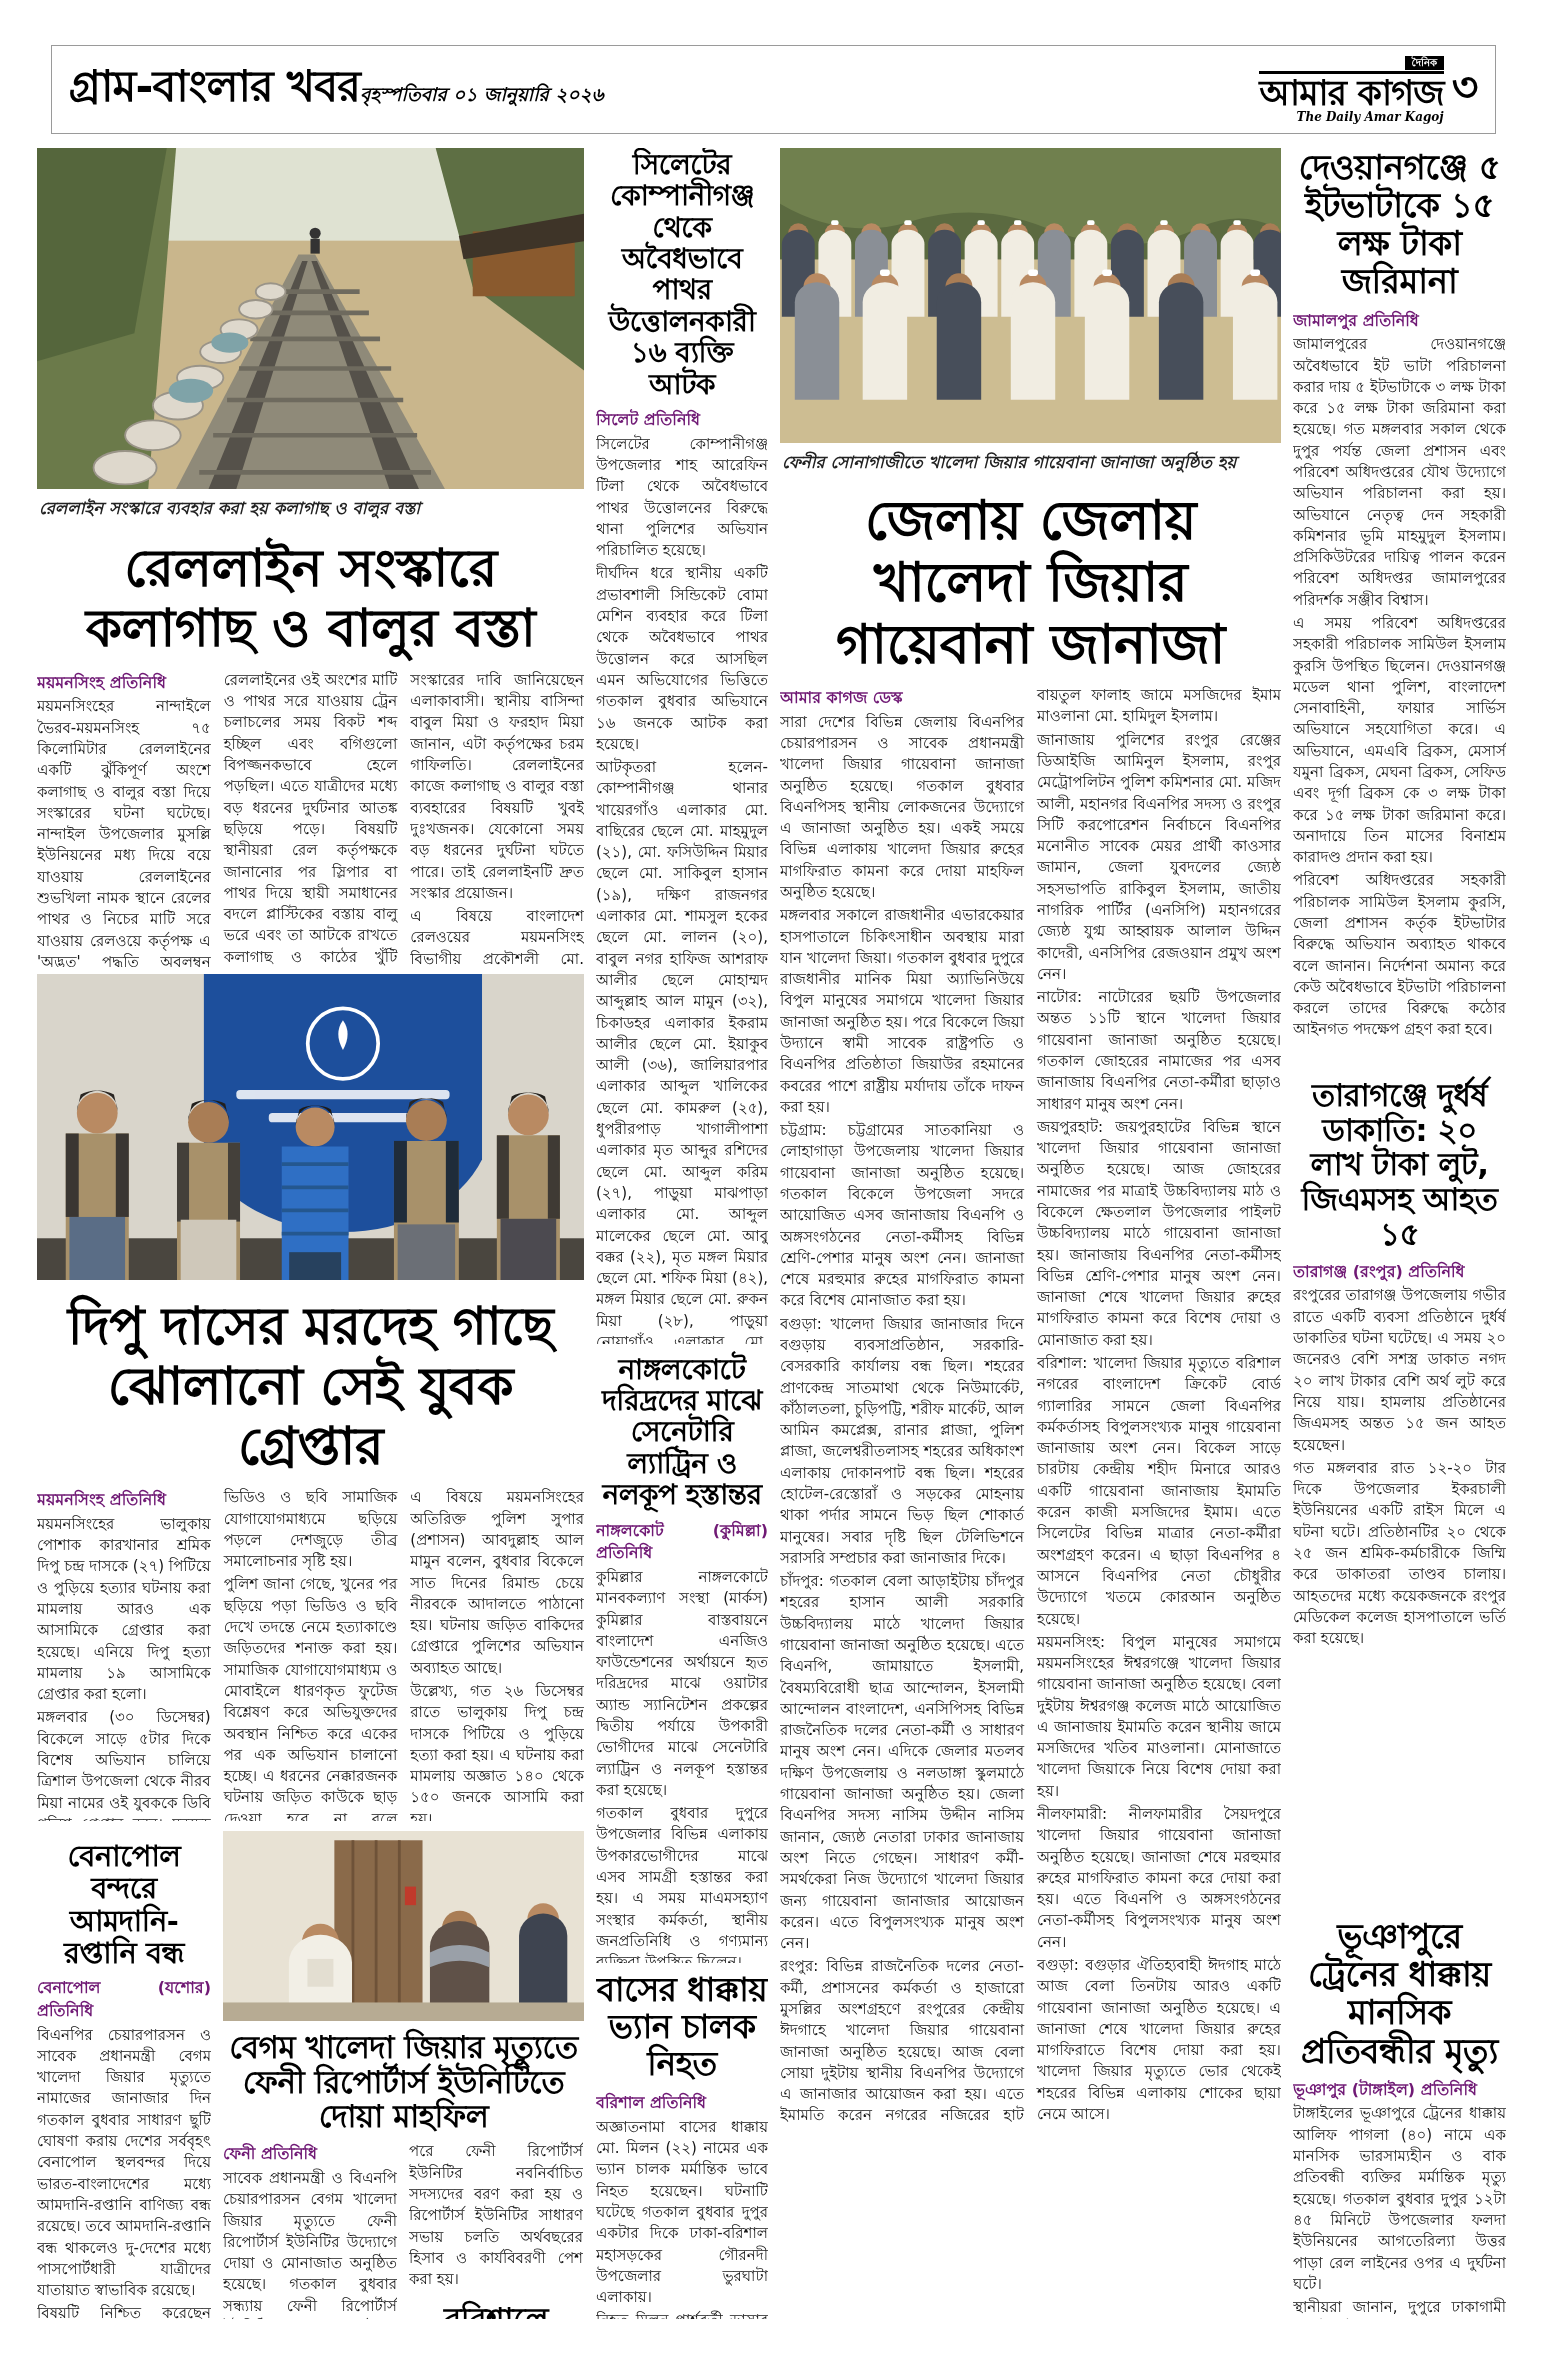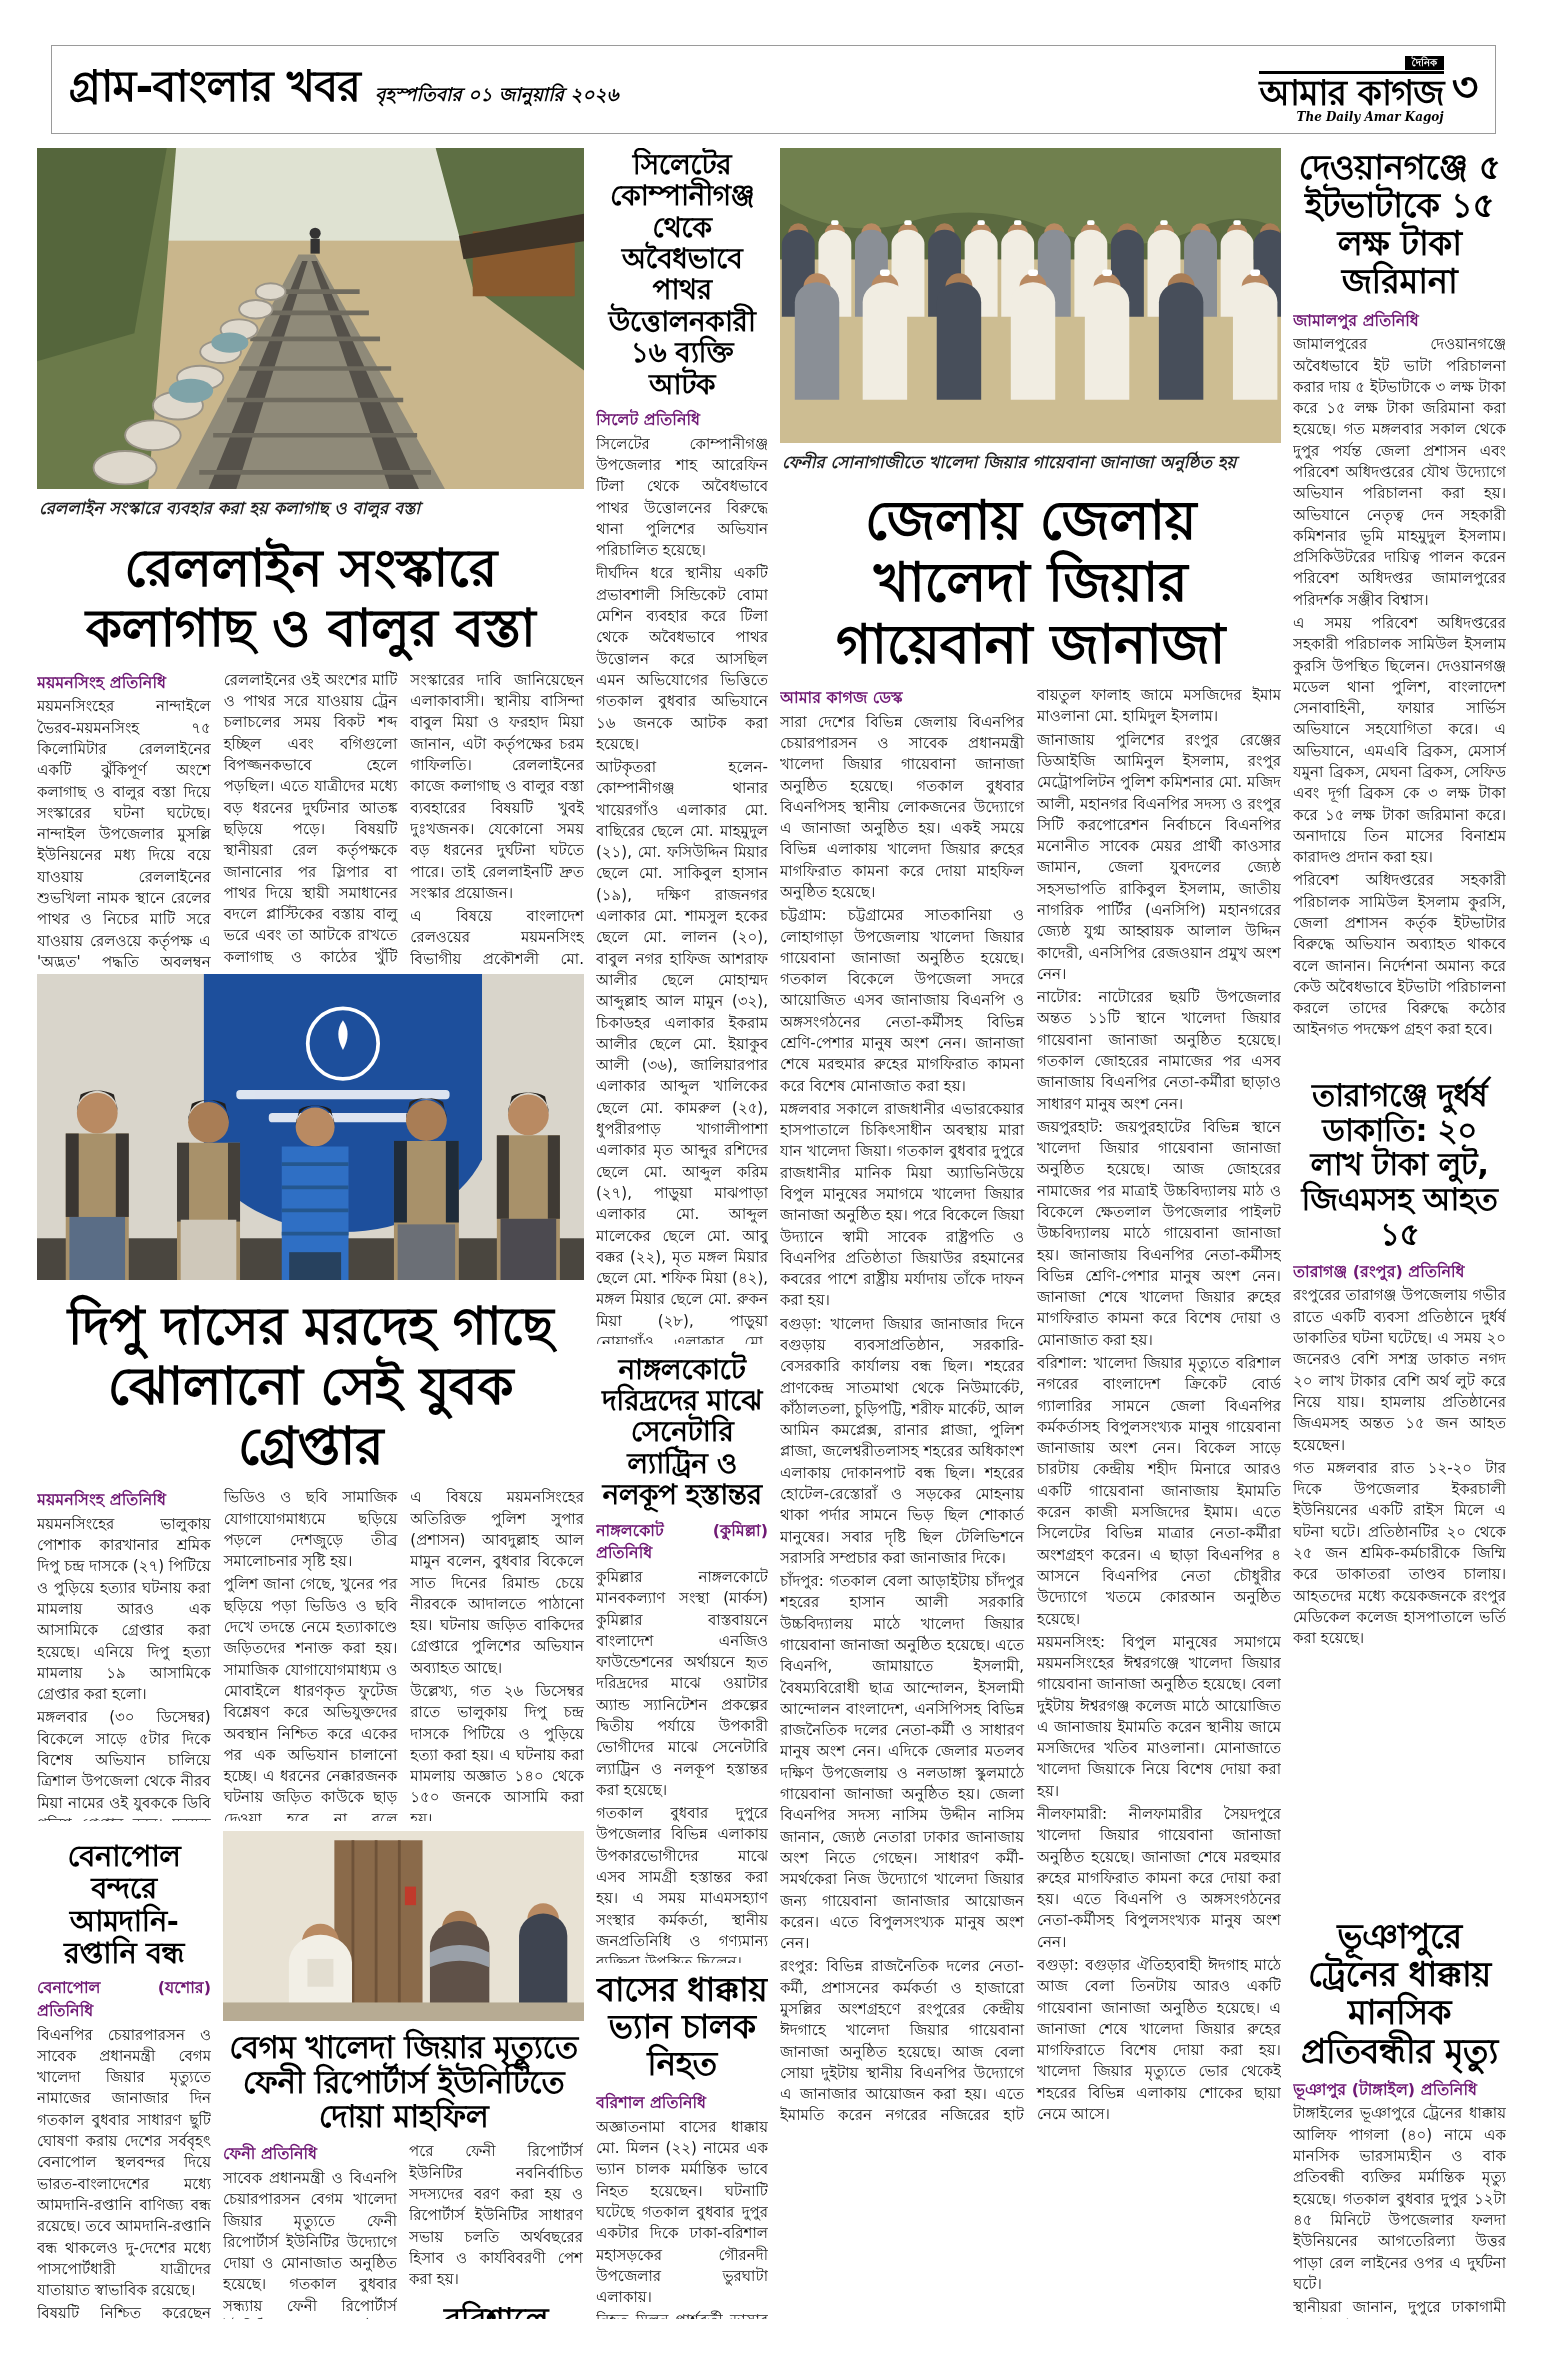--- a/index.html
+++ b/index.html
@@ -9,21 +9,21 @@
   }
   .page{position:absolute;left:0;top:0;width:1546px;height:2375px;}
 
   
   .masthead{
     position:absolute;left:51px;top:45px;width:1445px;height:89px;
     border:0.9px solid #9a9a9a;box-sizing:border-box;
     display:flex;align-items:center;justify-content:space-between;
     padding:0 16.7px;background:#fff;
   }
-  .mh-left{display:flex;align-items:baseline;gap:15px;}
+  .mh-left{display:flex;align-items:baseline;}
   .mh-title{font-size:43px;font-weight:800;letter-spacing:-0.9px;color:#000;}
   .mh-date{font-size:18.6px;font-weight:700;color:#000;font-style:italic;}
   .mh-right{display:flex;align-items:center;gap:8px;}
   .brand{display:flex;flex-direction:column;align-items:flex-end;line-height:1;}
   .brand-label{background:#000;color:#fff;font-size:10.2px;padding:1.9px 6.5px;margin-bottom:1.9px;font-weight:700;}
   .brand-main{font-size:35px;font-weight:900;color:#000;letter-spacing:-0.9px;border-top:3.7px solid #000;padding-top:1.9px;}
   .brand-sub{font-family:"DejaVu Serif","Liberation Serif",serif;font-style:italic;font-size:12px;font-weight:700;color:#000;margin-top:0;}
   .page-num{font-size:41px;font-weight:900;color:#000;}
 
   
@@ -355,22 +355,22 @@
             </g>
           </svg>
         </div>
         <div class="caption">ফেনীর সোনাগাজীতে খালেদা জিয়ার গায়েবানা জানাজা অনুষ্ঠিত হয়</div>
         <h1 class="headline h-xl">জেলায় জেলায় খালেদা জিয়ার গায়েবানা জানাজা</h1>
         <div class="clip" style="height:1558px">
           <div class="bodytext cols2">
             <div class="byline">আমার কাগজ ডেস্ক</div>
             <div>
                 <p>সারা দেশের বিভিন্ন জেলায় বিএনপির চেয়ারপারসন ও সাবেক প্রধানমন্ত্রী খালেদা জিয়ার গায়েবানা জানাজা অনুষ্ঠিত হয়েছে। গতকাল বুধবার বিএনপিসহ স্থানীয় লোকজনের উদ্যোগে এ জানাজা অনুষ্ঠিত হয়। একই সময়ে বিভিন্ন এলাকায় খালেদা জিয়ার রুহের মাগফিরাত কামনা করে দোয়া মাহফিল অনুষ্ঠিত হয়েছে।</p>
+                <p>মঙ্গলবার সকালে রাজধানীর এভারকেয়ার হাসপাতালে চিকিৎসাধীন অবস্থায় মারা যান খালেদা জিয়া। গতকাল বুধবার দুপুরে রাজধানীর মানিক মিয়া অ্যাভিনিউয়ে বিপুল মানুষের সমাগমে খালেদা জিয়ার জানাজা অনুষ্ঠিত হয়। পরে বিকেলে জিয়া উদ্যানে স্বামী সাবেক রাষ্ট্রপতি ও বিএনপির প্রতিষ্ঠাতা জিয়াউর রহমানের কবরের পাশে রাষ্ট্রীয় মর্যাদায় তাঁকে দাফন করা হয়।</p>
                 <p>চট্টগ্রাম: চট্টগ্রামের সাতকানিয়া ও লোহাগাড়া উপজেলায় খালেদা জিয়ার গায়েবানা জানাজা অনুষ্ঠিত হয়েছে। গতকাল বিকেলে উপজেলা সদরে আয়োজিত এসব জানাজায় বিএনপি ও অঙ্গসংগঠনের নেতা-কর্মীসহ বিভিন্ন শ্রেণি-পেশার মানুষ অংশ নেন। জানাজা শেষে মরহুমার রুহের মাগফিরাত কামনা করে বিশেষ মোনাজাত করা হয়।</p>
-                <p>মঙ্গলবার সকালে রাজধানীর এভারকেয়ার হাসপাতালে চিকিৎসাধীন অবস্থায় মারা যান খালেদা জিয়া। গতকাল বুধবার দুপুরে রাজধানীর মানিক মিয়া অ্যাভিনিউয়ে বিপুল মানুষের সমাগমে খালেদা জিয়ার জানাজা অনুষ্ঠিত হয়। পরে বিকেলে জিয়া উদ্যানে স্বামী সাবেক রাষ্ট্রপতি ও বিএনপির প্রতিষ্ঠাতা জিয়াউর রহমানের কবরের পাশে রাষ্ট্রীয় মর্যাদায় তাঁকে দাফন করা হয়।</p>
                 <p>বগুড়া: খালেদা জিয়ার জানাজার দিনে বগুড়ায় ব্যবসাপ্রতিষ্ঠান, সরকারি-বেসরকারি কার্যালয় বন্ধ ছিল। শহরের প্রাণকেন্দ্র সাতমাথা থেকে নিউমার্কেট, কাঁঠালতলা, চুড়িপট্টি, শরীফ মার্কেট, আল আমিন কমপ্লেক্স, রানার প্লাজা, পুলিশ প্লাজা, জলেশ্বরীতলাসহ শহরের অধিকাংশ এলাকায় দোকানপাট বন্ধ ছিল। শহরের হোটেল-রেস্তোরাঁ ও সড়কের মোহনায় থাকা পর্দার সামনে ভিড় ছিল শোকার্ত মানুষের। সবার দৃষ্টি ছিল টেলিভিশনে সরাসরি সম্প্রচার করা জানাজার দিকে।</p>
                 <p>চাঁদপুর: গতকাল বেলা আড়াইটায় চাঁদপুর শহরের হাসান আলী সরকারি উচ্চবিদ্যালয় মাঠে খালেদা জিয়ার গায়েবানা জানাজা অনুষ্ঠিত হয়েছে। এতে বিএনপি, জামায়াতে ইসলামী, বৈষম্যবিরোধী ছাত্র আন্দোলন, ইসলামী আন্দোলন বাংলাদেশ, এনসিপিসহ বিভিন্ন রাজনৈতিক দলের নেতা-কর্মী ও সাধারণ মানুষ অংশ নেন। এদিকে জেলার মতলব দক্ষিণ উপজেলায় ও নলডাঙ্গা স্কুলমাঠে গায়েবানা জানাজা অনুষ্ঠিত হয়। জেলা বিএনপির সদস্য নাসিম উদ্দীন নাসিম জানান, জ্যেষ্ঠ নেতারা ঢাকার জানাজায় অংশ নিতে গেছেন। সাধারণ কর্মী-সমর্থকেরা নিজ উদ্যোগে খালেদা জিয়ার জন্য গায়েবানা জানাজার আয়োজন করেন। এতে বিপুলসংখ্যক মানুষ অংশ নেন।</p>
                 <p>রংপুর: বিভিন্ন রাজনৈতিক দলের নেতা-কর্মী, প্রশাসনের কর্মকর্তা ও হাজারো মুসল্লির অংশগ্রহণে রংপুরের কেন্দ্রীয় ঈদগাহে খালেদা জিয়ার গায়েবানা জানাজা অনুষ্ঠিত হয়েছে। আজ বেলা সোয়া দুইটায় স্থানীয় বিএনপির উদ্যোগে এ জানাজার আয়োজন করা হয়। এতে ইমামতি করেন নগরের নজিরের হাট বায়তুল ফালাহ জামে মসজিদের ইমাম মাওলানা মো. হামিদুল ইসলাম।</p>
                 <p>জানাজায় পুলিশের রংপুর রেঞ্জের ডিআইজি আমিনুল ইসলাম, রংপুর মেট্রোপলিটন পুলিশ কমিশনার মো. মজিদ আলী, মহানগর বিএনপির সদস্য ও রংপুর সিটি করপোরেশন নির্বাচনে বিএনপির মনোনীত সাবেক মেয়র প্রার্থী কাওসার জামান, জেলা যুবদলের জ্যেষ্ঠ সহসভাপতি রাকিবুল ইসলাম, জাতীয় নাগরিক পার্টির (এনসিপি) মহানগরের জ্যেষ্ঠ যুগ্ম আহ্বায়ক আলাল উদ্দিন কাদেরী, এনসিপির রেজওয়ান প্রমুখ অংশ নেন।</p>
                 <p>নাটোর: নাটোরের ছয়টি উপজেলার অন্তত ১১টি স্থানে খালেদা জিয়ার গায়েবানা জানাজা অনুষ্ঠিত হয়েছে। গতকাল জোহরের নামাজের পর এসব জানাজায় বিএনপির নেতা-কর্মীরা ছাড়াও সাধারণ মানুষ অংশ নেন।</p>
                 <p>জয়পুরহাট: জয়পুরহাটের বিভিন্ন স্থানে খালেদা জিয়ার গায়েবানা জানাজা অনুষ্ঠিত হয়েছে। আজ জোহরের নামাজের পর মাত্রাই উচ্চবিদ্যালয় মাঠ ও বিকেলে ক্ষেতলাল উপজেলার পাইলট উচ্চবিদ্যালয় মাঠে গায়েবানা জানাজা হয়। জানাজায় বিএনপির নেতা-কর্মীসহ বিভিন্ন শ্রেণি-পেশার মানুষ অংশ নেন। জানাজা শেষে খালেদা জিয়ার রুহের মাগফিরাত কামনা করে বিশেষ দোয়া ও মোনাজাত করা হয়।</p>
                 <p>বরিশাল: খালেদা জিয়ার মৃত্যুতে বরিশাল নগরের বাংলাদেশ ক্রিকেট বোর্ড গ্যালারির সামনে জেলা বিএনপির কর্মকর্তাসহ বিপুলসংখ্যক মানুষ গায়েবানা জানাজায় অংশ নেন। বিকেল সাড়ে চারটায় কেন্দ্রীয় শহীদ মিনারে আরও একটি গায়েবানা জানাজায় ইমামতি করেন কাজী মসজিদের ইমাম। এতে সিলেটের বিভিন্ন মাত্রার নেতা-কর্মীরা অংশগ্রহণ করেন। এ ছাড়া বিএনপির ৪ আসনে বিএনপির নেতা চৌধুরীর উদ্যোগে খতমে কোরআন অনুষ্ঠিত হয়েছে।</p>
                 <p>ময়মনসিংহ: বিপুল মানুষের সমাগমে ময়মনসিংহের ঈশ্বরগঞ্জে খালেদা জিয়ার গায়েবানা জানাজা অনুষ্ঠিত হয়েছে। বেলা দুইটায় ঈশ্বরগঞ্জ কলেজ মাঠে আয়োজিত এ জানাজায় ইমামতি করেন স্থানীয় জামে মসজিদের খতিব মাওলানা। মোনাজাতে খালেদা জিয়াকে নিয়ে বিশেষ দোয়া করা হয়।</p>
                 <p>নীলফামারী: নীলফামারীর সৈয়দপুরে খালেদা জিয়ার গায়েবানা জানাজা অনুষ্ঠিত হয়েছে। জানাজা শেষে মরহুমার রুহের মাগফিরাত কামনা করে দোয়া করা হয়। এতে বিএনপি ও অঙ্গসংগঠনের নেতা-কর্মীসহ বিপুলসংখ্যক মানুষ অংশ নেন।</p>
                 <p>বগুড়া: বগুড়ার ঐতিহ্যবাহী ঈদগাহ মাঠে আজ বেলা তিনটায় আরও একটি গায়েবানা জানাজা অনুষ্ঠিত হয়েছে। এ জানাজা শেষে খালেদা জিয়ার রুহের মাগফিরাতে বিশেষ দোয়া করা হয়। খালেদা জিয়ার মৃত্যুতে ভোর থেকেই শহরের বিভিন্ন এলাকায় শোকের ছায়া নেমে আসে।</p>

